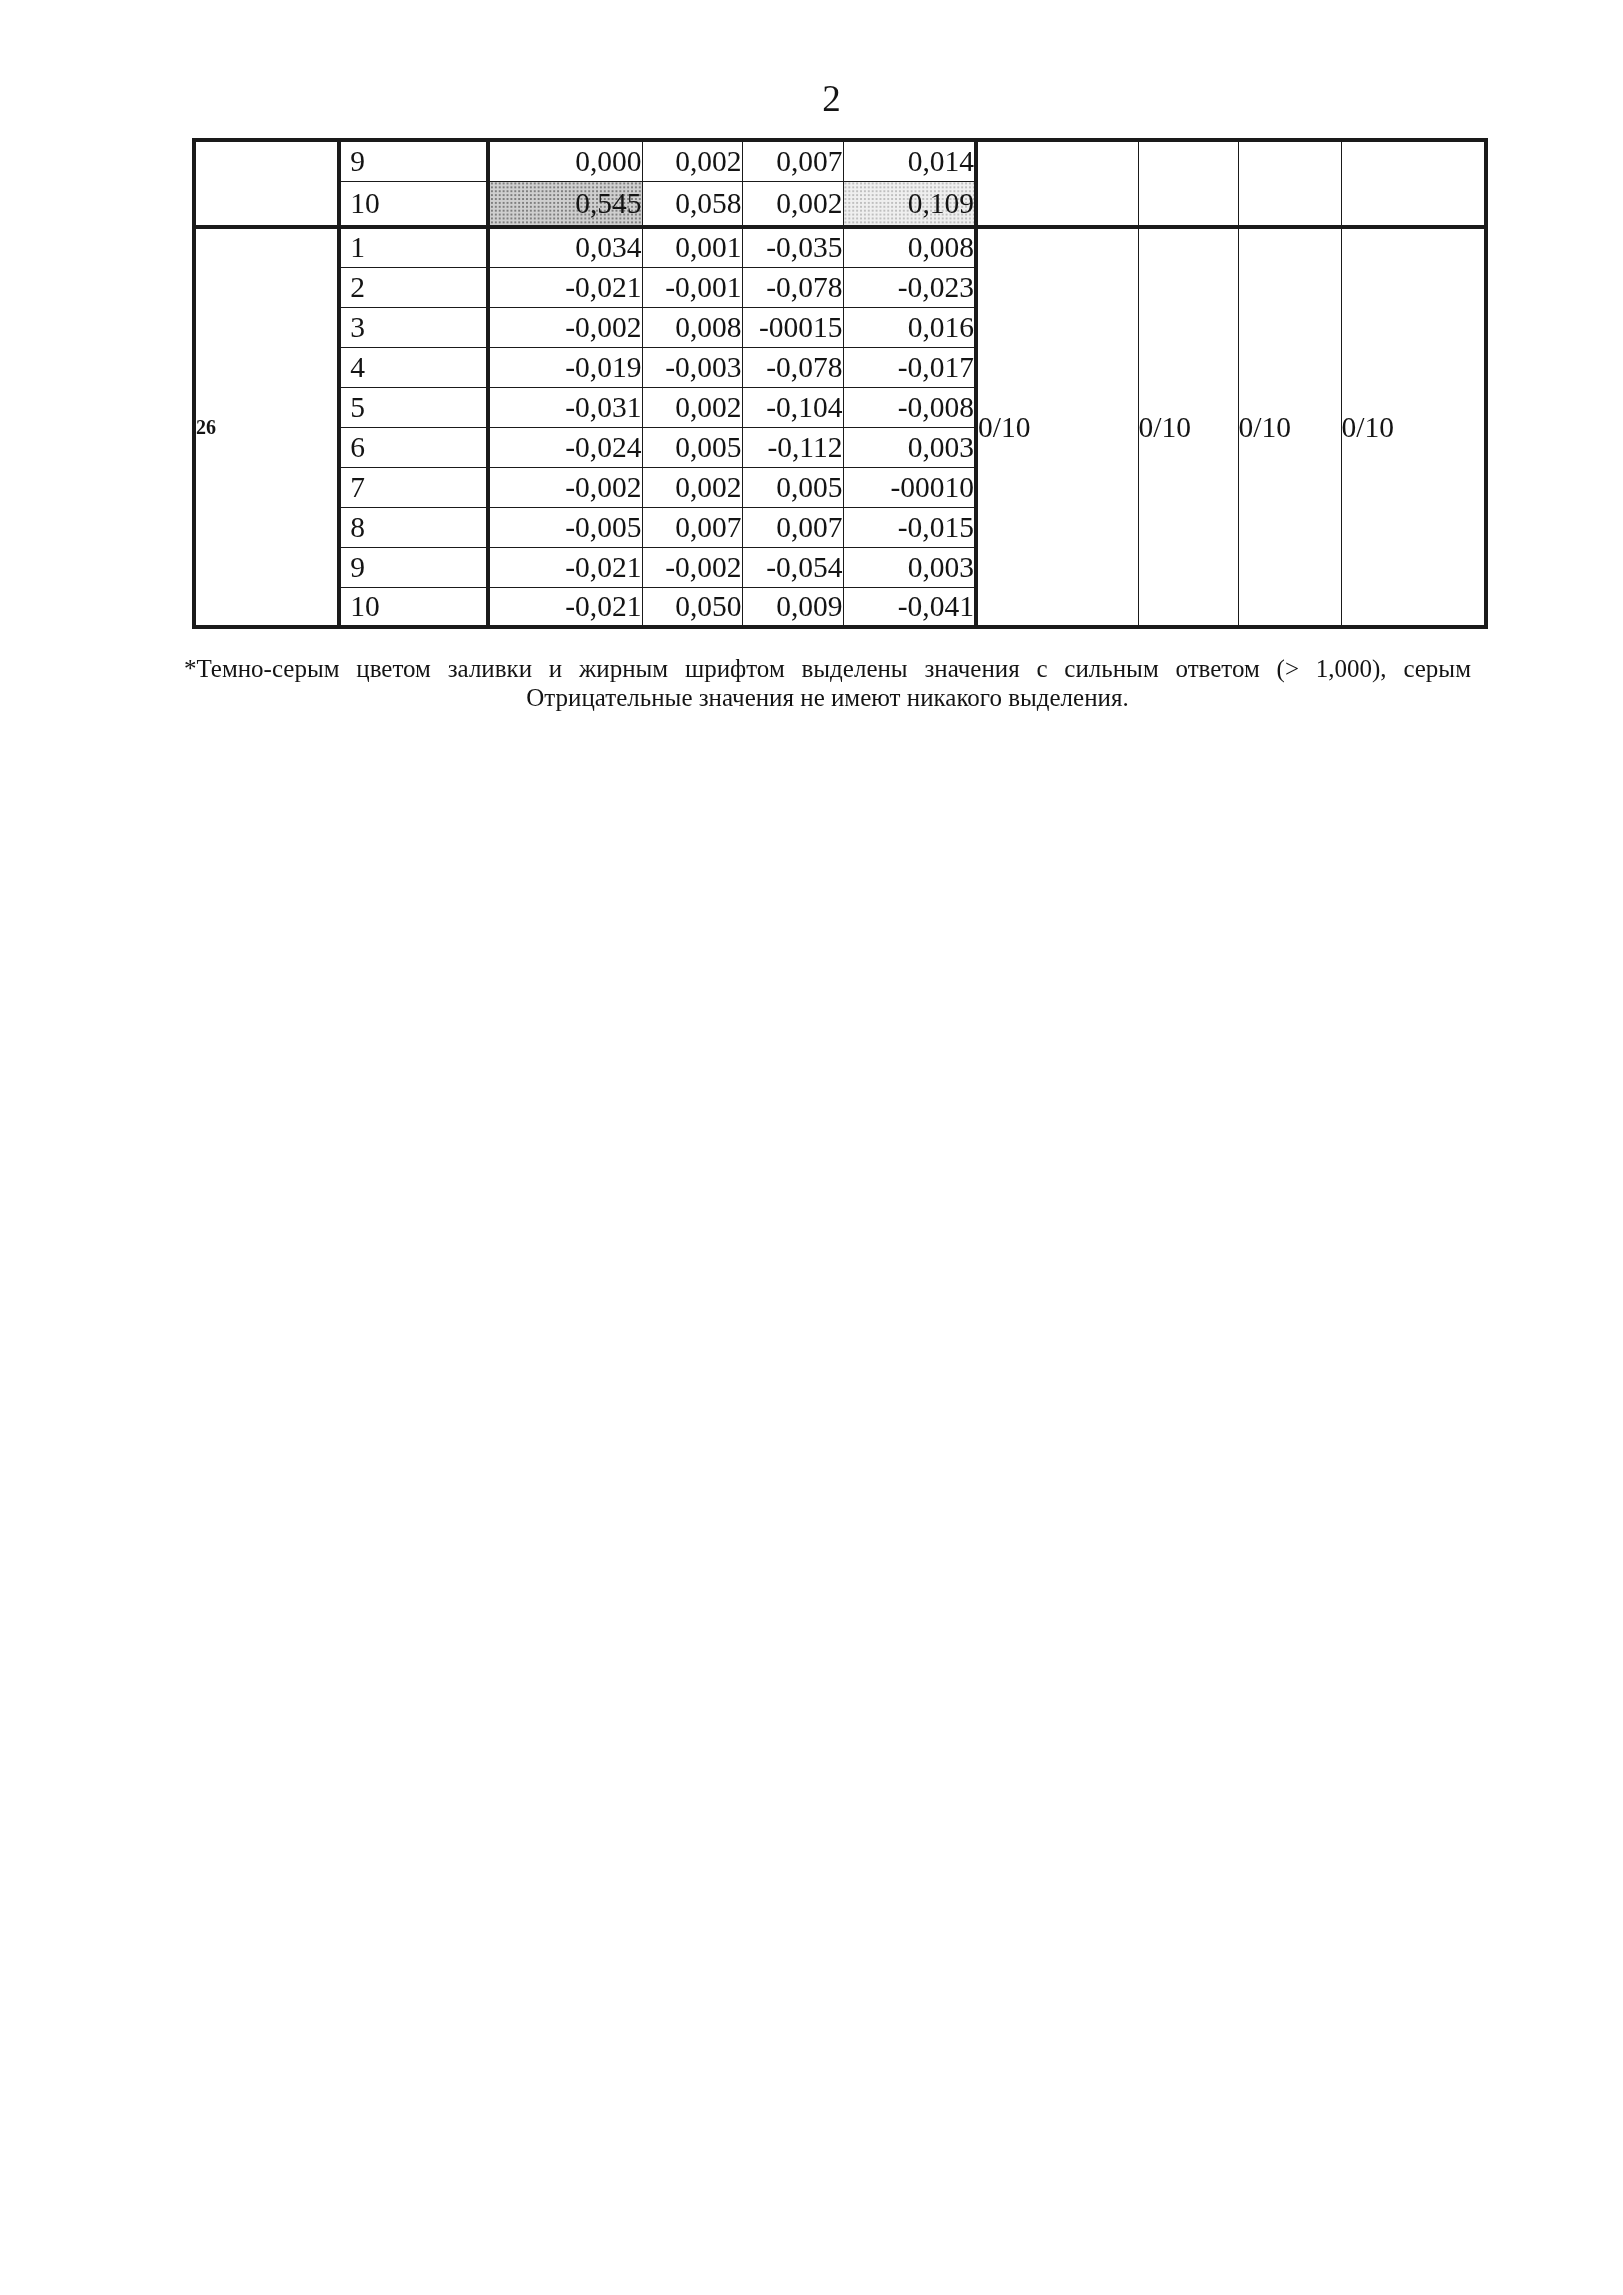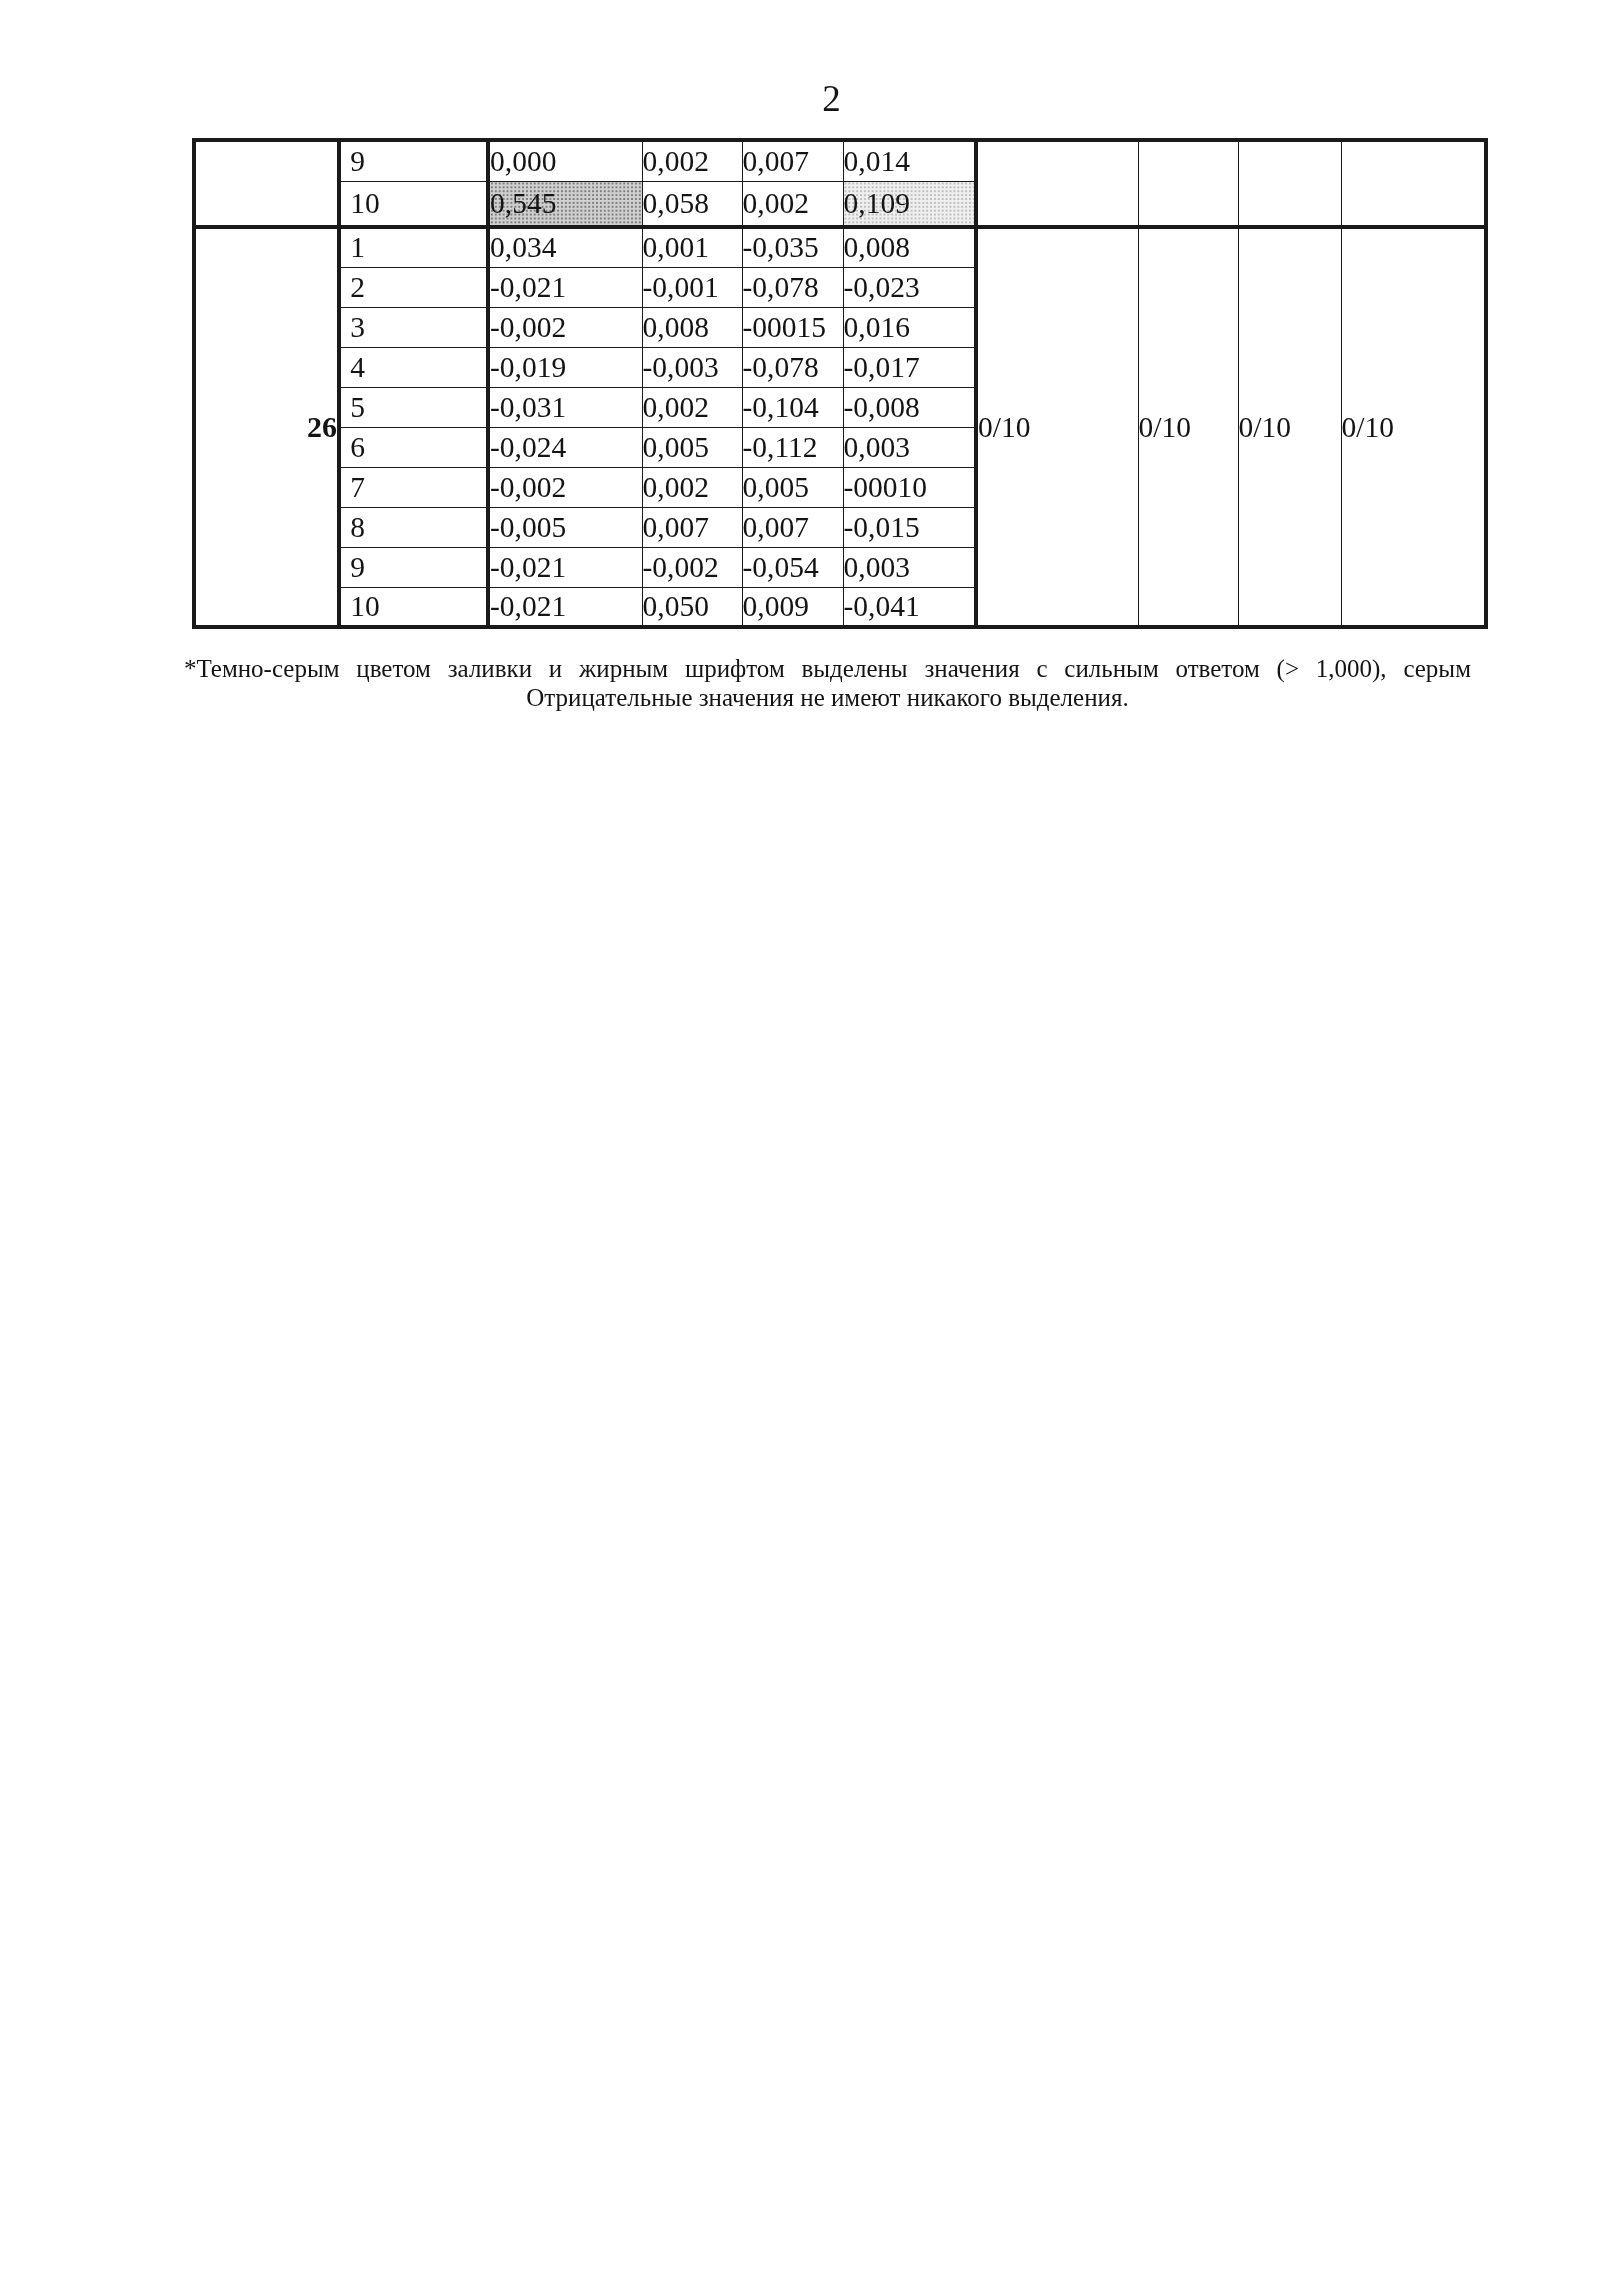--- a/index.html
+++ b/index.html
@@ -25,22 +25,22 @@
     border:4.6px solid #1a1a1a;
   }
   .doc-table td{
     border:1.3px solid #1a1a1a;
     font-size:29.5px;
     padding:0;
     overflow:hidden;
     vertical-align:middle;
   }
   .doc-table .num-cell{text-align:left;padding-left:9.2px;}
-  .doc-table .val-cell{text-align:left;}
-  .doc-table .label-cell{text-align:right;font-weight:bold;font-size:30px;}
+  .doc-table .val-cell{text-align:right;}
+  .doc-table .label-cell{text-align:left;font-weight:bold;font-size:20px;}
   .doc-table .sum-cell{text-align:left;}
   .doc-table .thick-left{border-left-width:4.6px;}
   .doc-table .grp-top{border-top-width:4.6px;}
   tbody:nth-of-type(1) tr:nth-child(1){height:41px;}
   tbody:nth-of-type(1) tr:nth-child(2){height:46px;}
   tbody:nth-of-type(2) tr{height:40px;}
   .hl-gray{
     background-color:#cfcfcf;
     background-image:radial-gradient(#7e7e7e 1px, rgba(0,0,0,0) 1px);
     background-size:3.9px 3.9px;

